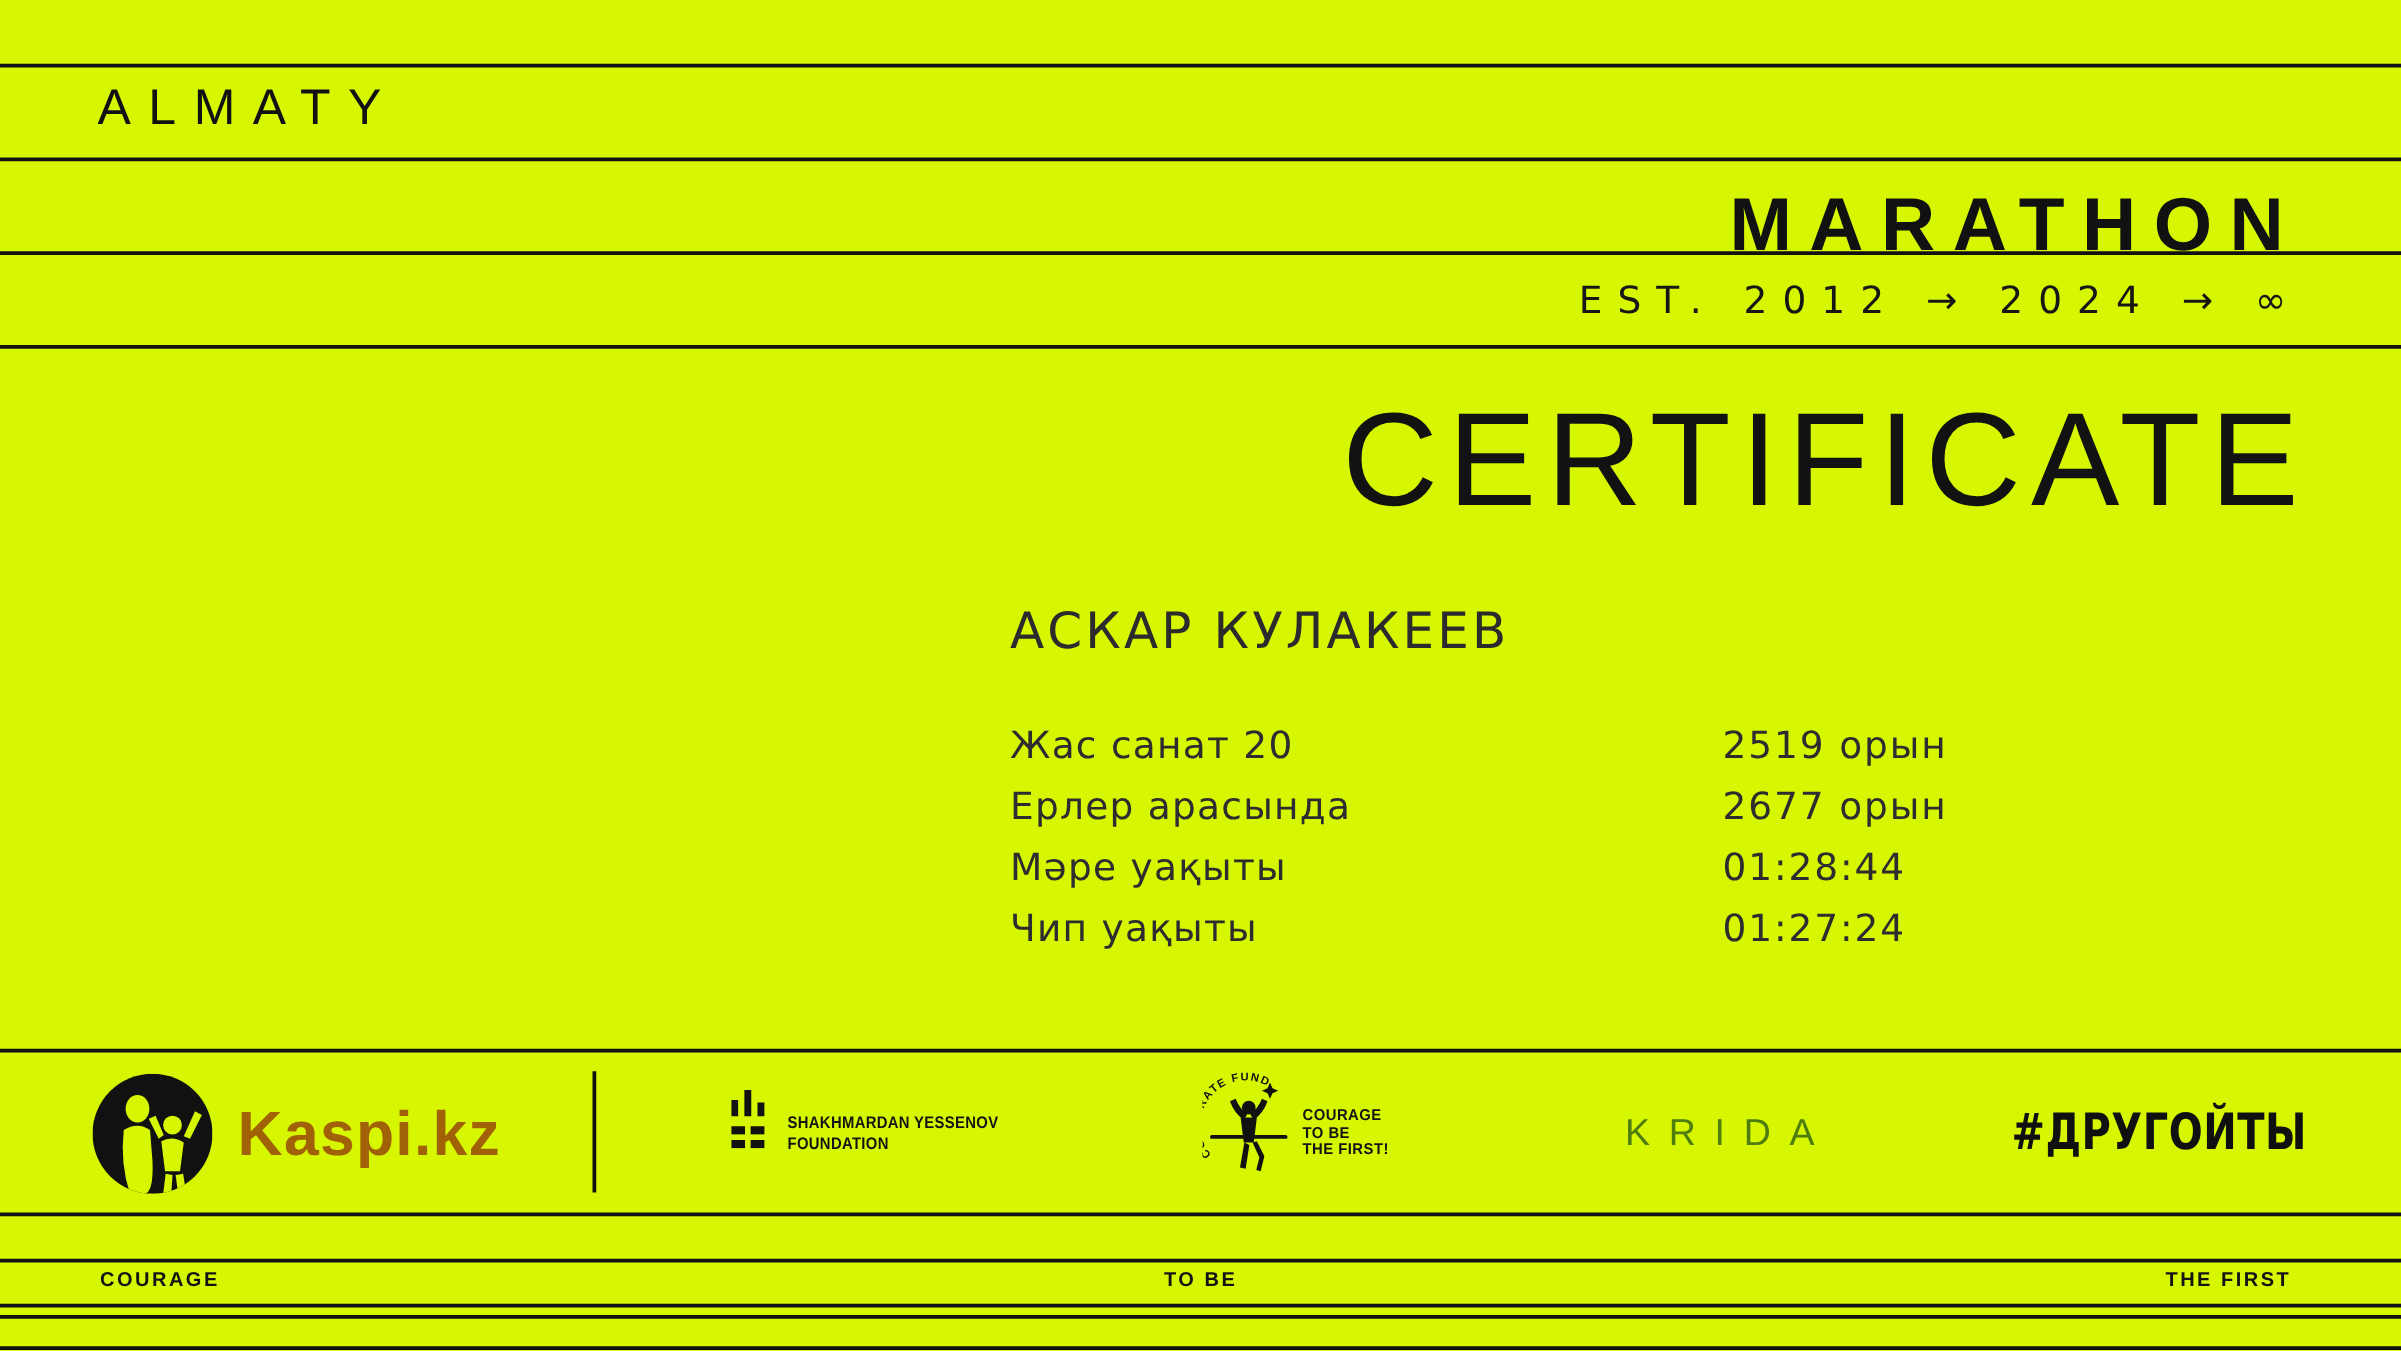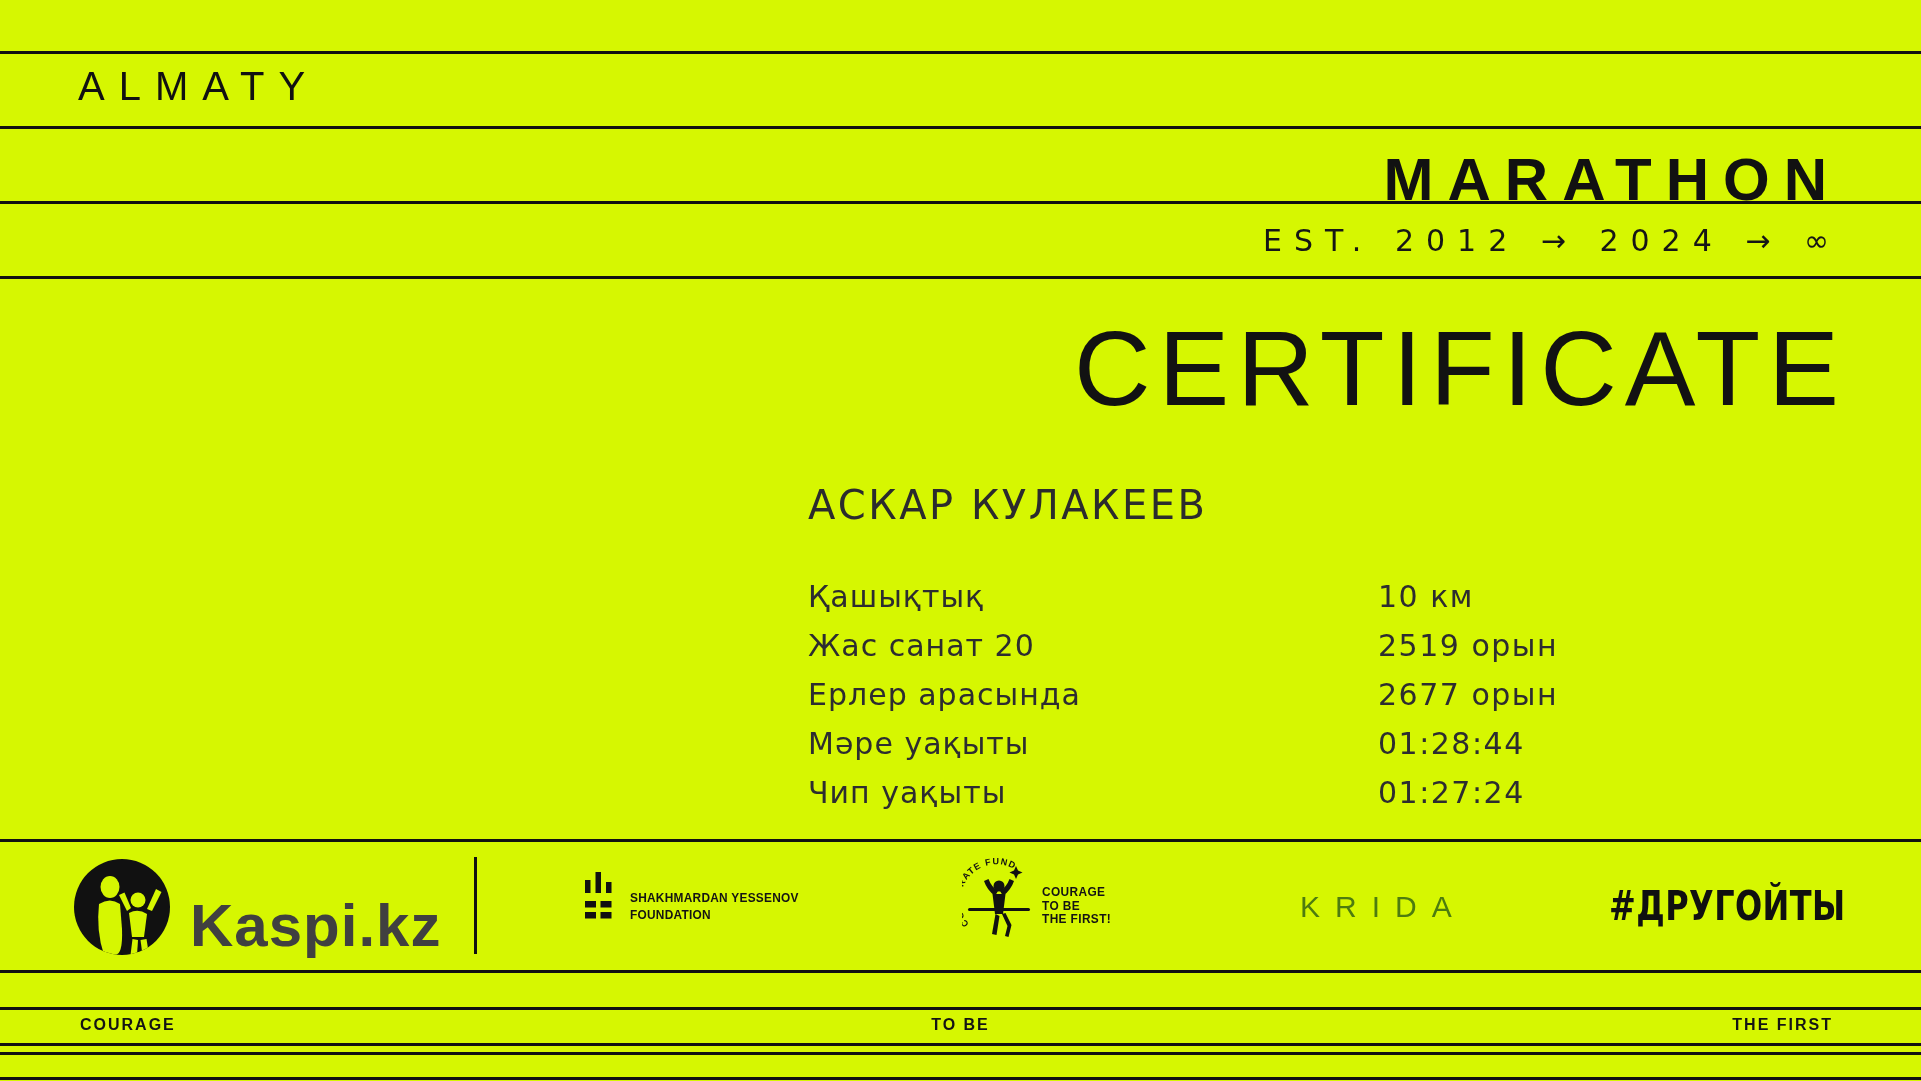--- a/index.html
+++ b/index.html
@@ -31,21 +31,21 @@
   .cert-heading{right:74px;top:315px;font-size:106px;font-weight:400;letter-spacing:8px;line-height:1;text-align:right;color:#121212;}
 
   .runner-name{left:808px;top:484px;font-size:40px;font-weight:400;letter-spacing:2.5px;line-height:1.05;color:#2b2b2d;}
 
   .results{left:808px;top:572px;width:960px;}
   .result-row{position:relative;height:49px;line-height:49px;font-size:30px;color:var(--text);}
   .result-label{letter-spacing:1px;}
   .result-value{position:absolute;left:570px;top:0;letter-spacing:1.5px;}
 
   .kaspi-logo{left:74px;top:859px;width:96px;height:96px;}
-  .kaspi-word{left:190px;top:882px;font-size:60px;font-weight:700;letter-spacing:1px;line-height:1;color:#404040;margin-top:14px;}
+  .kaspi-word{left:190px;top:882px;font-size:50px;font-weight:700;letter-spacing:1px;line-height:1;color:#a16207;}
   .v-divider{left:474px;top:857px;width:3px;height:97px;background:var(--ink);}
 
   .yessenov-icon{left:585px;top:871px;width:27px;height:48px;}
   .yessenov-text{
     left:630px;top:889px;font-size:13.5px;font-weight:700;line-height:17px;
     letter-spacing:.3px;color:#141414;transform:scaleX(.88);transform-origin:left center;white-space:nowrap;
   }
 
   .fund-logo{left:962px;top:856px;width:78px;height:94px;}
   .fund-logo text{font-family:"Liberation Sans","DejaVu Sans",sans-serif;font-size:9px;font-weight:600;letter-spacing:1.2px;fill:var(--ink);}
@@ -81,24 +81,20 @@
 <div class="hline" style="top:1077px"></div>
 
 <div class="abs almaty lat">ALMATY</div>
 <div class="abs marathon lat">MARATHON</div>
 <div class="abs est cyr">EST. 2012 → 2024 → ∞</div>
 
 <div class="abs cert-heading lat">CERTIFICATE</div>
 <div class="abs runner-name cyr">АСКАР КУЛАКЕЕВ</div>
 
 <div class="abs results cyr">
-  <div class="result-row">
-    <span class="result-label">Қашықтық</span>
-    <span class="result-value">10 км</span>
-  </div>
   <div class="result-row">
     <span class="result-label">Жас санат 20</span>
     <span class="result-value">2519 орын</span>
   </div>
   <div class="result-row">
     <span class="result-label">Ерлер арасында</span>
     <span class="result-value">2677 орын</span>
   </div>
   <div class="result-row">
     <span class="result-label">Мәре уақыты</span>

